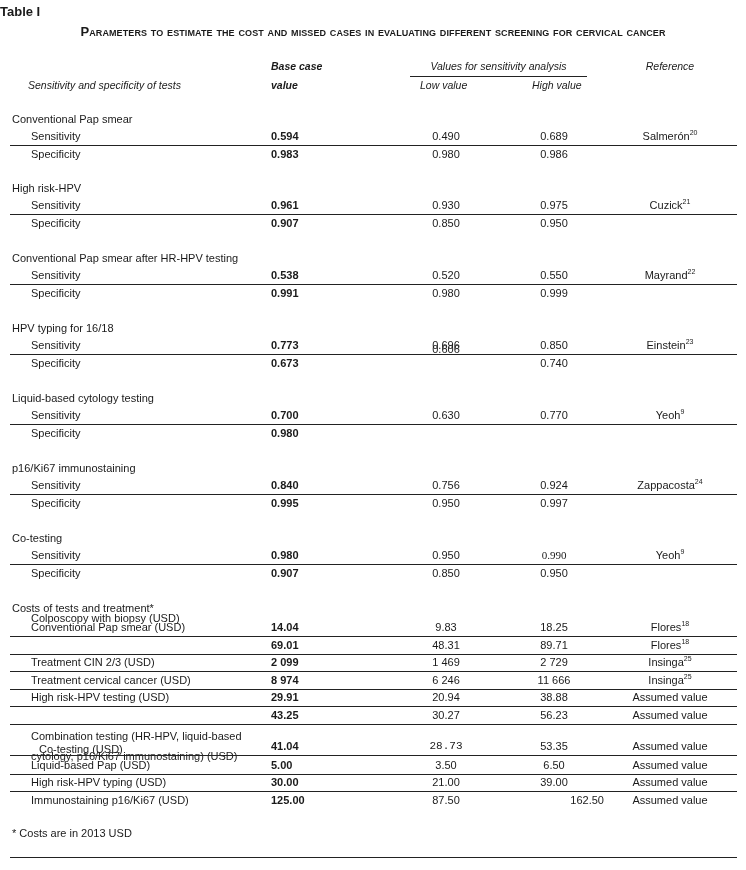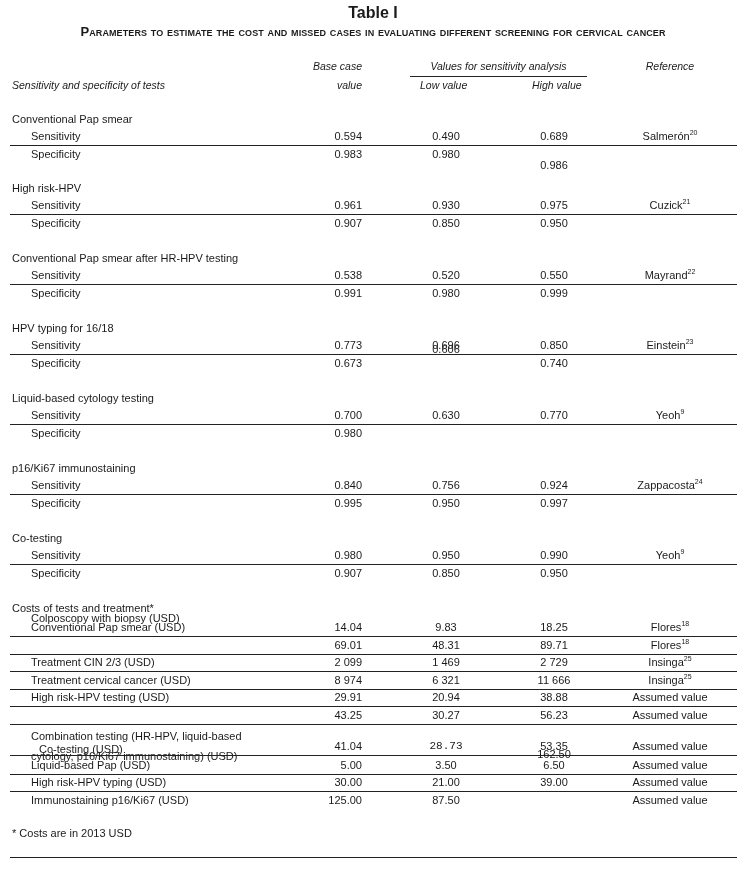--- a/index.html
+++ b/index.html
@@ -2,24 +2,24 @@
 <html><head>
 <meta charset="utf-8">
 <style>
   html, body { margin: 0; padding: 0; background: #ffffff; }
   body {
     width: 746px; height: 870px; position: relative; overflow: hidden;
     font-family: "Liberation Sans", "DejaVu Sans", sans-serif;
     color: #1a1a1a; font-size: 11px;
   }
   .abs { position: absolute; white-space: nowrap; }
-  .table-label { top: 4px; left: 0; width: 746px; text-align: center; font-weight: bold; font-size: 16px; }
+  .table-label { top: 4px; left: 0; width: 746px; font-weight: bold; font-size: 13px; }
   .table-title { top: 24px; left: 0; width: 746px; text-align: center; font-weight: bold; font-size: 13px; font-variant: small-caps; letter-spacing: 0.1px; }
   .hdr { font-style: italic; font-size: 10.5px; }
-  .col-base { left: 262px; width: 100px; text-align: right; }
+  .col-base { left: 271px; width: 100px; text-align: left; font-weight: bold; }
   .col-low  { left: 396px; width: 100px; text-align: center; }
   .col-high { left: 504px; width: 100px; text-align: center; }
   .col-ref  { left: 600px; width: 140px; text-align: center; }
   .rule { position: absolute; height: 1px; background: #222; }
   .group-title { left: 12px; font-size: 11px; }
   .row-label { left: 31px; font-size: 11px; }
   .row-label.two-line { white-space: normal; width: 240px; line-height: 20px; }
   sup { font-size: 7px; vertical-align: super; line-height: 0; }
   .footnote { left: 12px; font-size: 11px; }
 </style>
@@ -30,34 +30,34 @@
   <div class="abs table-label">Table I</div>
   <div class="abs table-title">Parameters to estimate the cost and missed cases in evaluating different screening for cervical cancer</div>
 
   <div class="abs hdr col-base" style="top:60px;">Base case</div>
   <div class="abs hdr col-base" style="top:79px;">value</div>
   <div class="abs hdr" style="top:60px; left:410px; width:177px; text-align:center;">Values for sensitivity analysis</div>
   <div class="rule" style="top:76px; left:410px; width:177px;"></div>
   <div class="abs hdr" style="top:79px; left:420px;">Low value</div>
   <div class="abs hdr" style="top:79px; left:532px;">High value</div>
   <div class="abs hdr col-ref" style="top:60px;">Reference</div>
-  <div class="abs hdr" style="top:79px; left:12px;">Sensitivity and specificity of tests</div>
+  <div class="abs hdr" style="top:79px; left:28px;">Sensitivity and specificity of tests</div>
 
   <div id="body-rows">
       <div class="abs group-title" style="top:113px;">Conventional Pap smear</div>
       <div class="abs row-label" style="top:130px;">Sensitivity</div>
       <div class="abs col-base" style="top:130px;">0.594</div>
       <div class="abs col-low" style="top:130px;">0.490</div>
       <div class="abs col-high" style="top:130px;">0.689</div>
       <div class="abs col-ref" style="top:130px;"><span>Salmerón</span><sup>20</sup></div>
       <div class="rule" style="top:145px; left:10px; width:727px;"></div>
       <div class="abs row-label" style="top:148px;">Specificity</div>
       <div class="abs col-base" style="top:148px;">0.983</div>
       <div class="abs col-low" style="top:148px;">0.980</div>
-      <div class="abs col-high" style="top:159px;">0.986</div>
+      <div class="abs col-high" style="top:148px;">0.986</div>
       <div class="abs col-ref" style="top:148px;"><span></span><sup></sup></div>
       <div class="abs group-title" style="top:182px;">High risk-HPV</div>
       <div class="abs row-label" style="top:199px;">Sensitivity</div>
       <div class="abs col-base" style="top:199px;">0.961</div>
       <div class="abs col-low" style="top:199px;">0.930</div>
       <div class="abs col-high" style="top:199px;">0.975</div>
       <div class="abs col-ref" style="top:199px;"><span>Cuzick</span><sup>21</sup></div>
       <div class="rule" style="top:214px; left:10px; width:727px;"></div>
       <div class="abs row-label" style="top:217px;">Specificity</div>
       <div class="abs col-base" style="top:217px;">0.907</div>
@@ -109,21 +109,21 @@
       <div class="rule" style="top:494px; left:10px; width:727px;"></div>
       <div class="abs row-label" style="top:497px;">Specificity</div>
       <div class="abs col-base" style="top:497px;">0.995</div>
       <div class="abs col-low" style="top:497px;">0.950</div>
       <div class="abs col-high" style="top:497px;">0.997</div>
       <div class="abs col-ref" style="top:497px;"><span></span><sup></sup></div>
       <div class="abs group-title" style="top:532px;">Co-testing</div>
       <div class="abs row-label" style="top:549px;">Sensitivity</div>
       <div class="abs col-base" style="top:549px;">0.980</div>
       <div class="abs col-low" style="top:549px;">0.950</div>
-      <div class="abs col-high" style="top:549px;">0.990</div>
+      <div class="abs col-high" style="top:549px;font-family:Liberation Serif, serif;">0.990</div>
       <div class="abs col-ref" style="top:549px;"><span>Yeoh</span><sup>9</sup></div>
       <div class="rule" style="top:564px; left:10px; width:727px;"></div>
       <div class="abs row-label" style="top:567px;">Specificity</div>
       <div class="abs col-base" style="top:567px;">0.907</div>
       <div class="abs col-low" style="top:567px;">0.850</div>
       <div class="abs col-high" style="top:567px;">0.950</div>
       <div class="abs col-ref" style="top:567px;"><span></span><sup></sup></div>
       <div class="abs group-title" style="top:602px;">Costs of tests and treatment*</div>
       <div class="abs row-label" style="top:621px;">Conventional Pap smear (USD)</div>
       <div class="abs col-base" style="top:621px;">14.04</div>
@@ -138,21 +138,21 @@
       <div class="abs col-ref" style="top:639px;"><span>Flores</span><sup>18</sup></div>
       <div class="rule" style="top:654px; left:10px; width:727px;"></div>
       <div class="abs row-label" style="top:656px;">Treatment CIN 2/3 (USD)</div>
       <div class="abs col-base" style="top:656px;">2 099</div>
       <div class="abs col-low" style="top:656px;">1 469</div>
       <div class="abs col-high" style="top:656px;">2 729</div>
       <div class="abs col-ref" style="top:656px;"><span>Insinga</span><sup>25</sup></div>
       <div class="rule" style="top:671px; left:10px; width:727px;"></div>
       <div class="abs row-label" style="top:674px;">Treatment cervical cancer (USD)</div>
       <div class="abs col-base" style="top:674px;">8 974</div>
-      <div class="abs col-low" style="top:674px;">6 321</div>
+      <div class="abs col-low" style="top:674px;">6 246</div>
       <div class="abs col-high" style="top:674px;">11 666</div>
       <div class="abs col-ref" style="top:674px;"><span>Insinga</span><sup>25</sup></div>
       <div class="rule" style="top:689px; left:10px; width:727px;"></div>
       <div class="abs row-label" style="top:691px;">High risk-HPV testing (USD)</div>
       <div class="abs col-base" style="top:691px;">29.91</div>
       <div class="abs col-low" style="top:691px;">20.94</div>
       <div class="abs col-high" style="top:691px;">38.88</div>
       <div class="abs col-ref" style="top:691px;"><span>Assumed value</span><sup></sup></div>
       <div class="rule" style="top:706px; left:10px; width:727px;"></div>
       <div class="abs row-label" style="top:743px;margin-left:8px;">Co-testing (USD)</div>
@@ -175,19 +175,19 @@
       <div class="rule" style="top:774px; left:10px; width:727px;"></div>
       <div class="abs row-label" style="top:776px;">High risk-HPV typing (USD)</div>
       <div class="abs col-base" style="top:776px;">30.00</div>
       <div class="abs col-low" style="top:776px;">21.00</div>
       <div class="abs col-high" style="top:776px;">39.00</div>
       <div class="abs col-ref" style="top:776px;"><span>Assumed value</span><sup></sup></div>
       <div class="rule" style="top:791px; left:10px; width:727px;"></div>
       <div class="abs row-label" style="top:794px;">Immunostaining p16/Ki67 (USD)</div>
       <div class="abs col-base" style="top:794px;">125.00</div>
       <div class="abs col-low" style="top:794px;">87.50</div>
-      <div class="abs col-high" style="top:748px;">162.50</div>
+      <div class="abs col-high" style="top:794px;text-align:right;">162.50</div>
       <div class="abs col-ref" style="top:794px;"><span>Assumed value</span><sup></sup></div>
     </div>
 
   <div class="abs footnote" style="top:827px;">* Costs are in 2013 USD</div>
   <div class="rule" style="top:857px; left:10px; width:727px;"></div>
 </div>
 
 </body></html>

